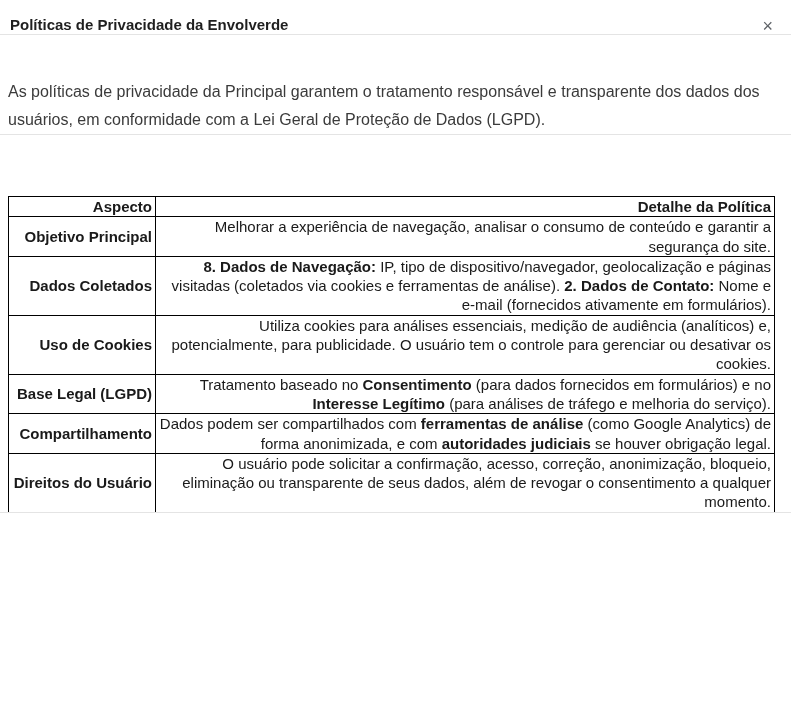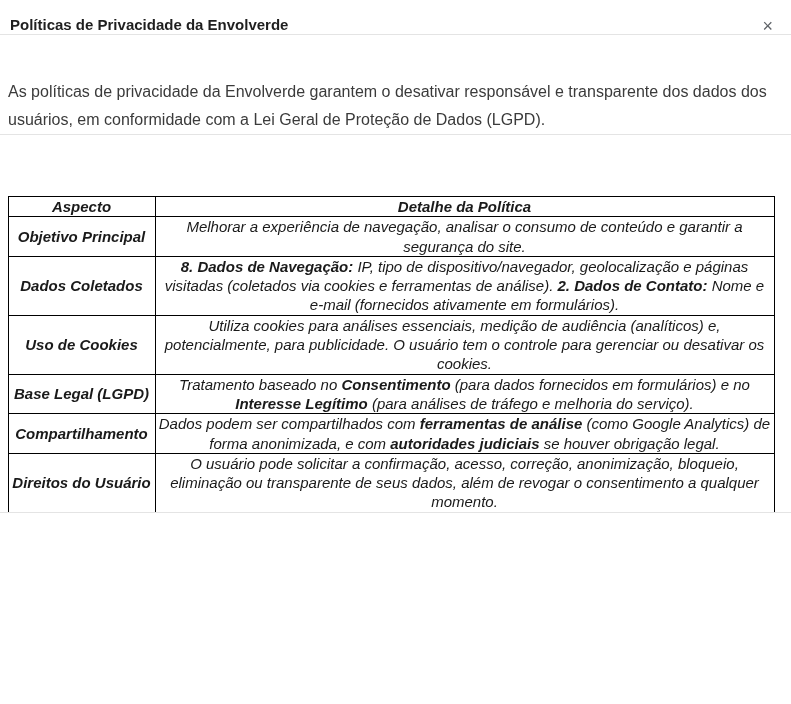--- a/index.html
+++ b/index.html
@@ -58,24 +58,23 @@
     width: 767px;
     margin: 61px 16px 0 8px;
     font-size: 15px;
     line-height: 19.3px;
     color: #1a1a1a;
   }
   table.policy-table th,
   table.policy-table td {
     border: 1px solid #000000;
     padding: 0 3px 0 2px;
-    text-align: center;
+    text-align: right;
     vertical-align: middle;
     word-wrap: break-word;
-    font-style: italic;
   }
   table.policy-table thead th { font-weight: bold; }
   col.col-aspect { width: 147px; }
   td.aspect-cell { font-weight: bold; }
   
   table.policy-table tbody tr:last-child td { border-bottom: none; }
   .footer-paragraph {
     margin: 27px 8px 0 8px;
     font-size: 16px;
     line-height: 27px;
@@ -87,21 +86,21 @@
 
 <div class="modal">
 
   <div class="modal-header">
     <h1 class="modal-title">Políticas de Privacidade da Envolverde</h1>
     <button class="close-btn">×</button>
   </div>
 
   <hr class="divider divider-header">
 
-  <p class="intro-paragraph">As políticas de privacidade da Envolverde garantem o desativar responsável e transparente dos dados dos usuários, em conformidade com a Lei Geral de Proteção de Dados (LGPD).</p>
+  <p class="intro-paragraph">As políticas de privacidade da Principal garantem o tratamento responsável e transparente dos dados dos usuários, em conformidade com a Lei Geral de Proteção de Dados (LGPD).</p>
 
   <hr class="divider divider-intro">
 
   <table class="policy-table">
     <colgroup>
       <col class="col-aspect">
       <col class="col-detail">
     </colgroup>
     <thead>
       <tr>

